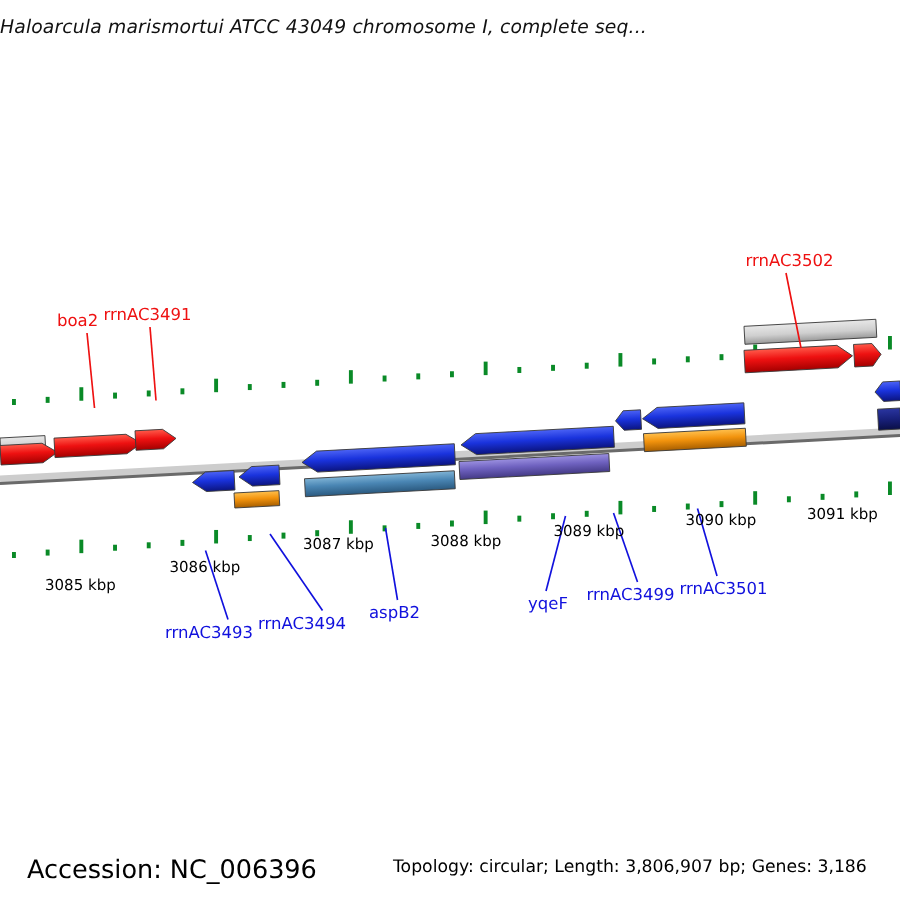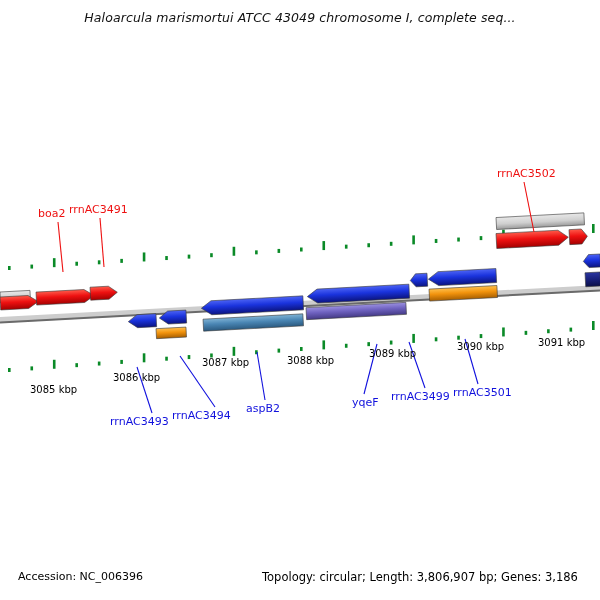--- a/index.html
+++ b/index.html
@@ -23,21 +23,20 @@
     width: 600px;
     height: 600px;
   }
 
   
   #seq-title {
     position: absolute;
     left: 0;
     top: 10px;
     width: 600px;
-    text-align: center;
     font-style: italic;
     font-size: 12.5px;
     letter-spacing: 0.1px;
     color: #111;
     white-space: nowrap;
   }
 
   
   #graphic-panel {
     position: absolute;
@@ -55,21 +54,21 @@
     position: absolute;
     left: 0;
     top: 570px;
     width: 600px;
     height: 30px;
   }
   #accession-text {
     position: absolute;
     left: 18px;
     top: 0px;
-    font-size: 11px;
+    font-size: 17px;
     color: #000;
     white-space: nowrap;
   }
   #topology-text {
     position: absolute;
     left: 262px;
     top: 0px;
     font-size: 11.5px;
     color: #000;
     white-space: nowrap;

